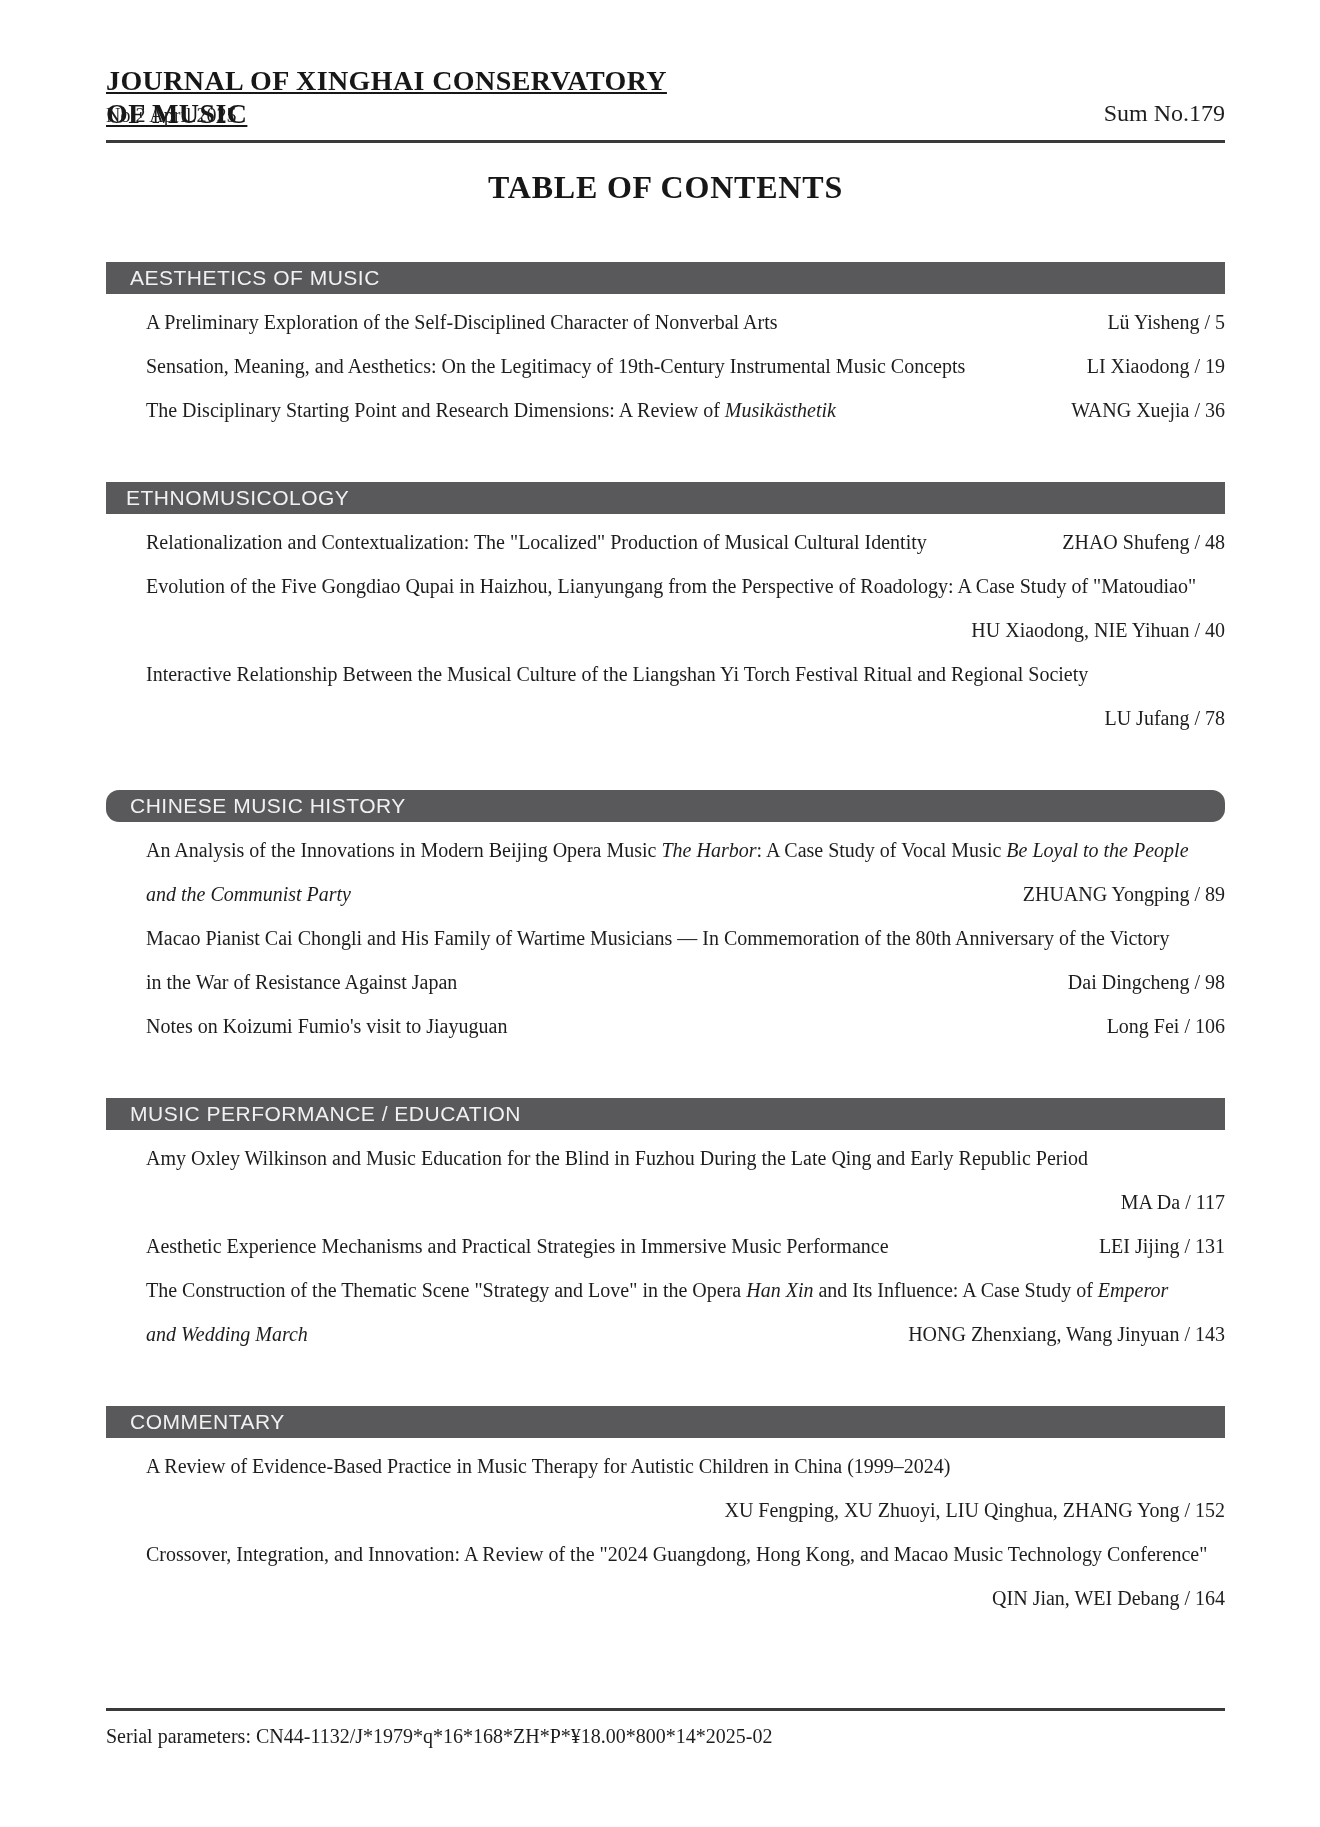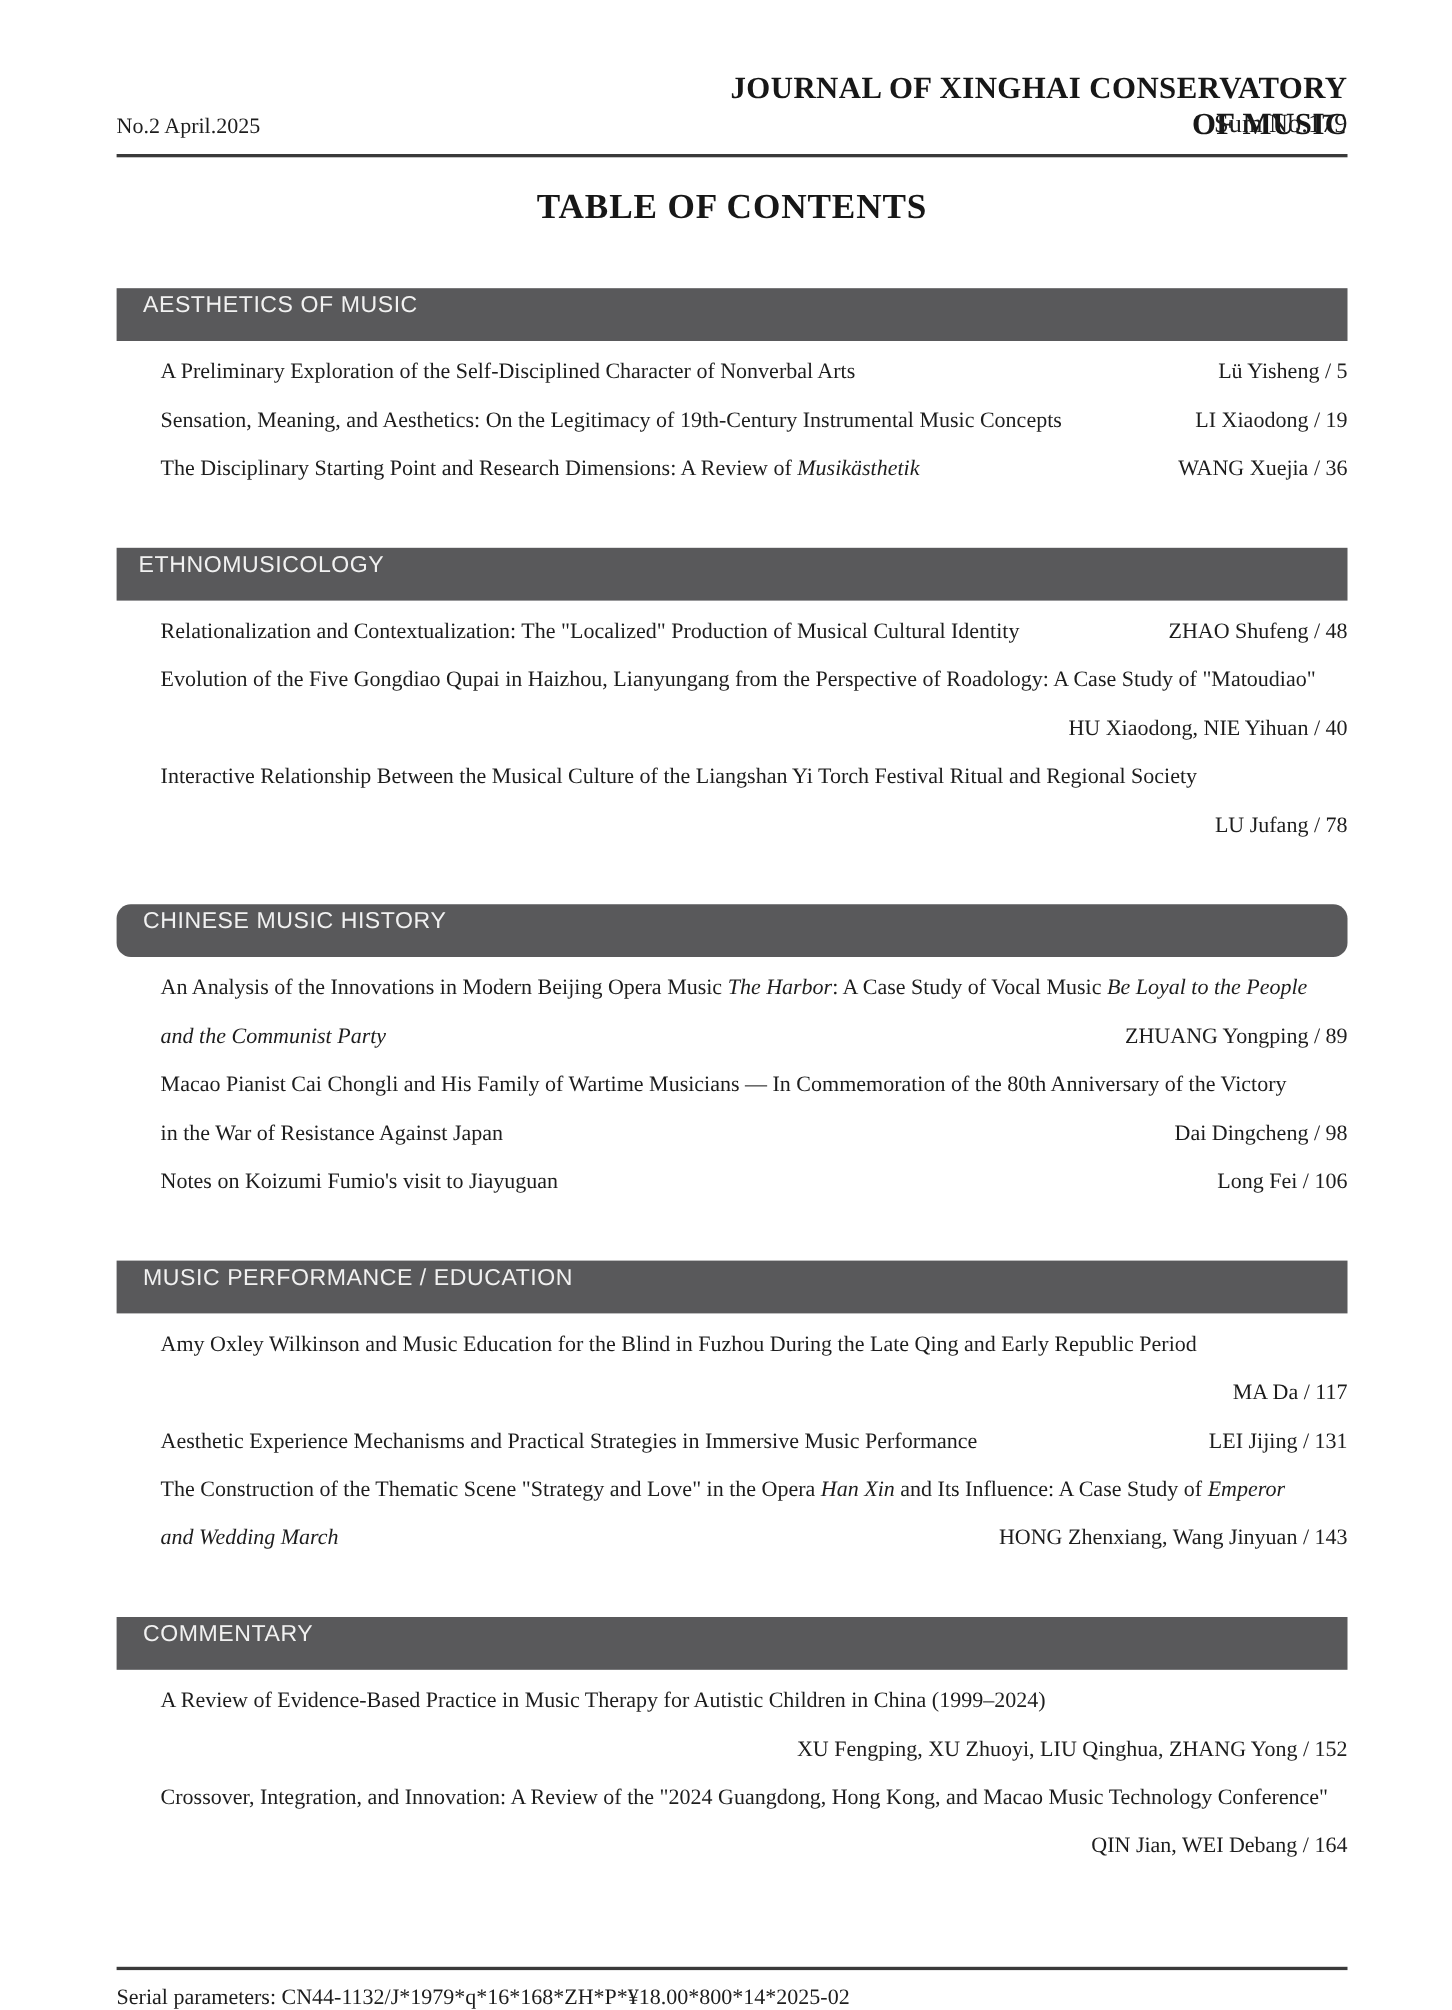--- a/index.html
+++ b/index.html
@@ -8,33 +8,33 @@
     width:1320px; height:1827px;
     font-family:"Liberation Serif","DejaVu Serif",serif;
     color:#1d1d1d;
     position:relative;
     overflow:hidden;
   }
   .page { padding:64px 95px 0 106px; }
 
   
   .header-row { position:relative; }
-  .journal-title { text-align:right; font-weight:bold; font-size:28px; line-height:33px; letter-spacing:0.4px; color:#171717; }
+  .journal-title { text-align:left; font-weight:bold; font-size:28px; line-height:33px; letter-spacing:0.4px; color:#171717;text-decoration:underline; }
   .issue-no { position:absolute; left:0; bottom:3px; font-size:20px; }
   .sum-no { position:absolute; right:0; bottom:3px; font-size:24px; }
   .rule { border:none; border-top:3px solid #3a3a3a; margin-top:10px; }
 
   
   .toc-title { text-align:center; font-size:32px; font-weight:bold; margin-top:26px; letter-spacing:0.8px; color:#171717; }
 
   
   #sections .section { margin-top:50px; }
   #sections .section:first-child { margin-top:56px; }
   .band {
-    height:48px; line-height:32px;
+    height:32px; line-height:32px;
     background:#59595b; color:#f1f1f1;
     font-family:"Liberation Sans","DejaVu Sans",sans-serif;
     font-size:21px; letter-spacing:0.5px;
     padding-left:24px; margin-bottom:6px;
   }
   .line {
     display:flex; justify-content:space-between; align-items:baseline;
     font-size:20px; line-height:44px; min-height:44px;margin-left:40px;
   }
   .line .t i { font-style:italic; }

